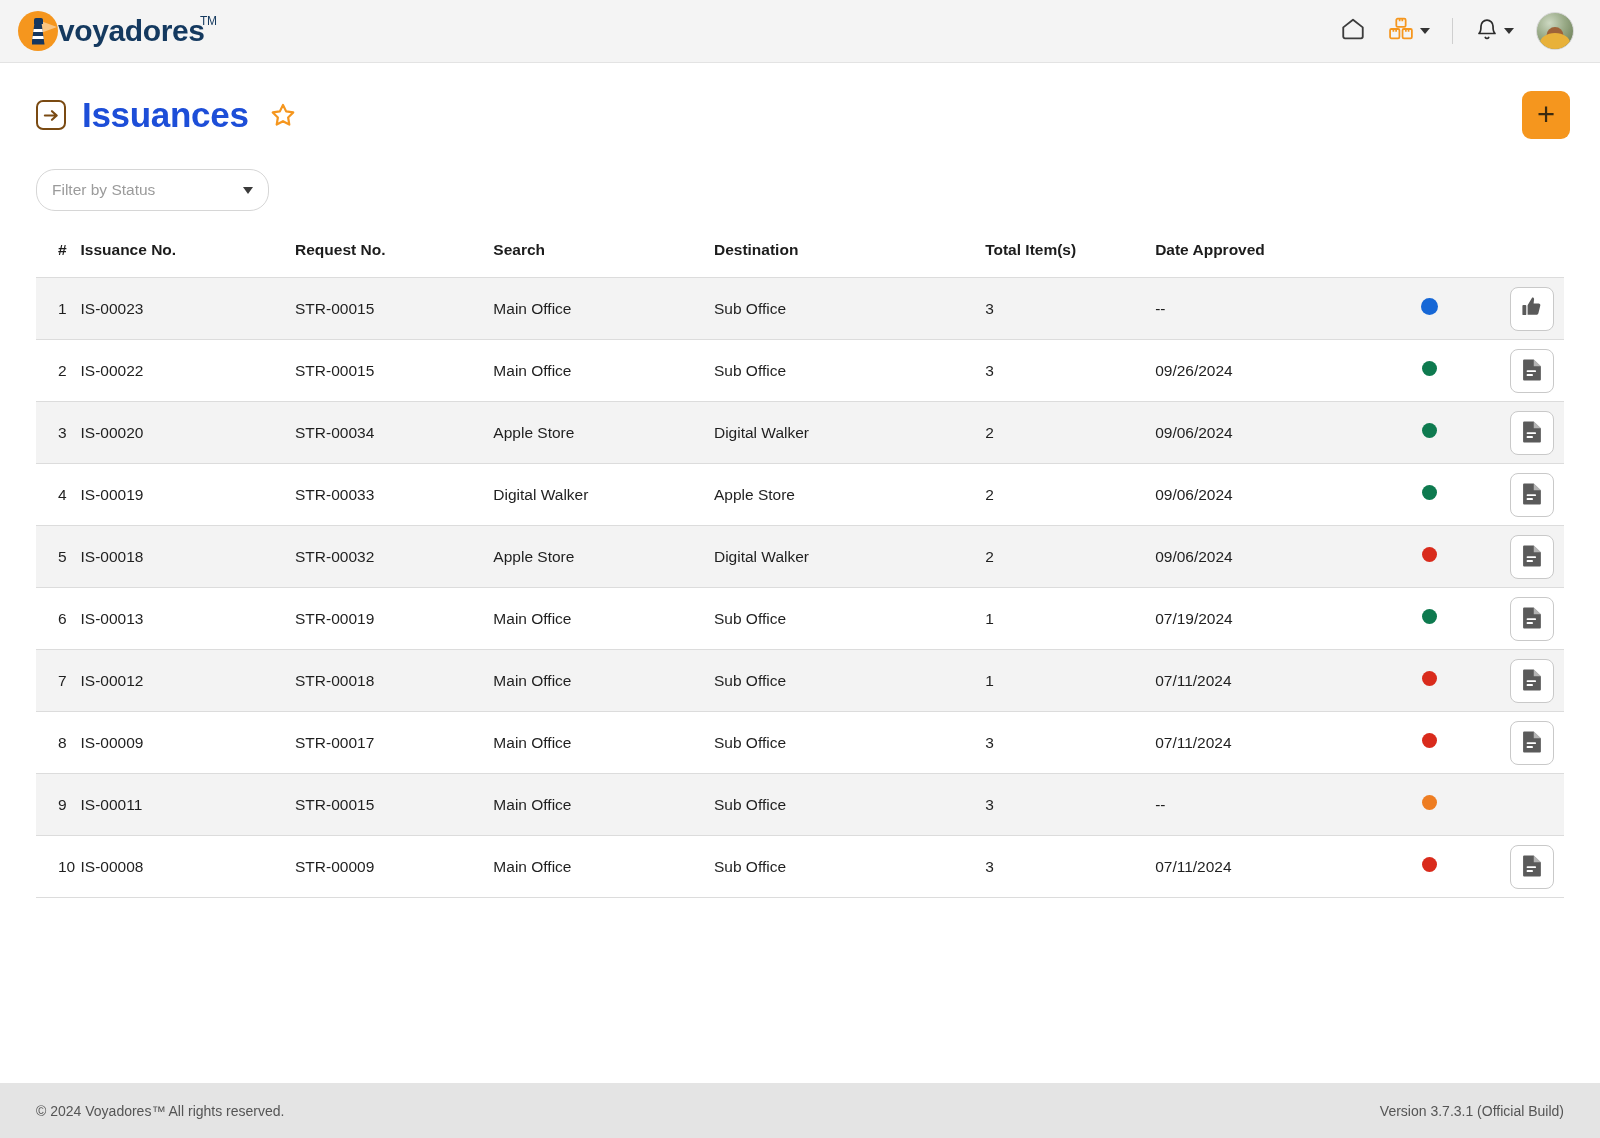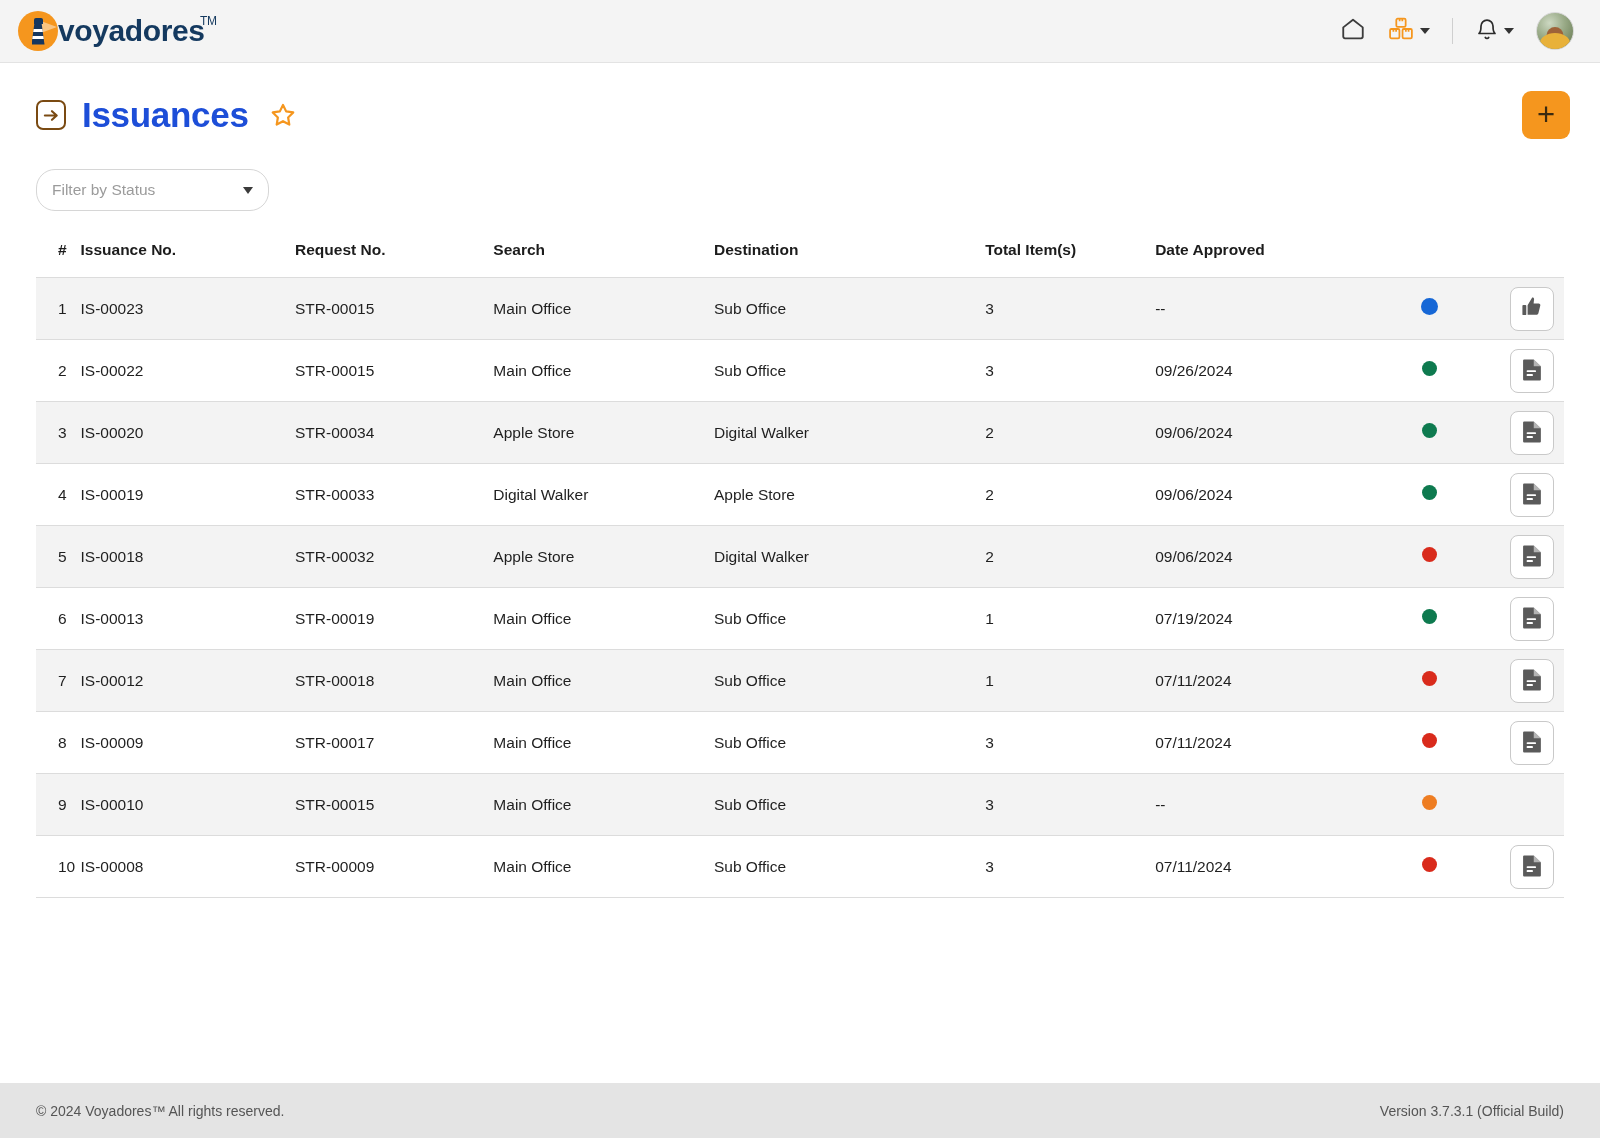--- a/index.html
+++ b/index.html
@@ -405,21 +405,21 @@
               <span><svg width="21" height="23" viewBox="0 0 20 22" fill="#5a5a5a">
                   <path d="M2 1.4h9.2L18 8v12.6a1 1 0 0 1-1 1H2a1 1 0 0 1-1-1V2.4a1 1 0 0 1 1-1z"></path>
                   <path d="M11.2 1.4 18 8h-6.8z" fill="#fff" opacity=".55"></path>
                   <rect x="4.4" y="11.6" width="9" height="1.9" rx=".8" fill="#fff"></rect>
                   <rect x="4.4" y="15.3" width="6" height="1.9" rx=".8" fill="#fff"></rect>
                 </svg></span>
             </button></td>
         </tr>
         <tr class="alt">
           <td class="c-idx">9</td>
-          <td class="c-iss">IS-00010</td>
+          <td class="c-iss">IS-00011</td>
           <td class="c-req">STR-00015</td>
           <td class="c-src">Main Office</td>
           <td class="c-dst">Sub Office</td>
           <td class="c-tot">3</td>
           <td class="c-date">--</td>
           <td class="c-stat"><span class="dot" style="background: rgb(238, 125, 34);"></span></td>
           <td class="c-act"></td>
         </tr>
         <tr class="">
           <td class="c-idx">10</td>

